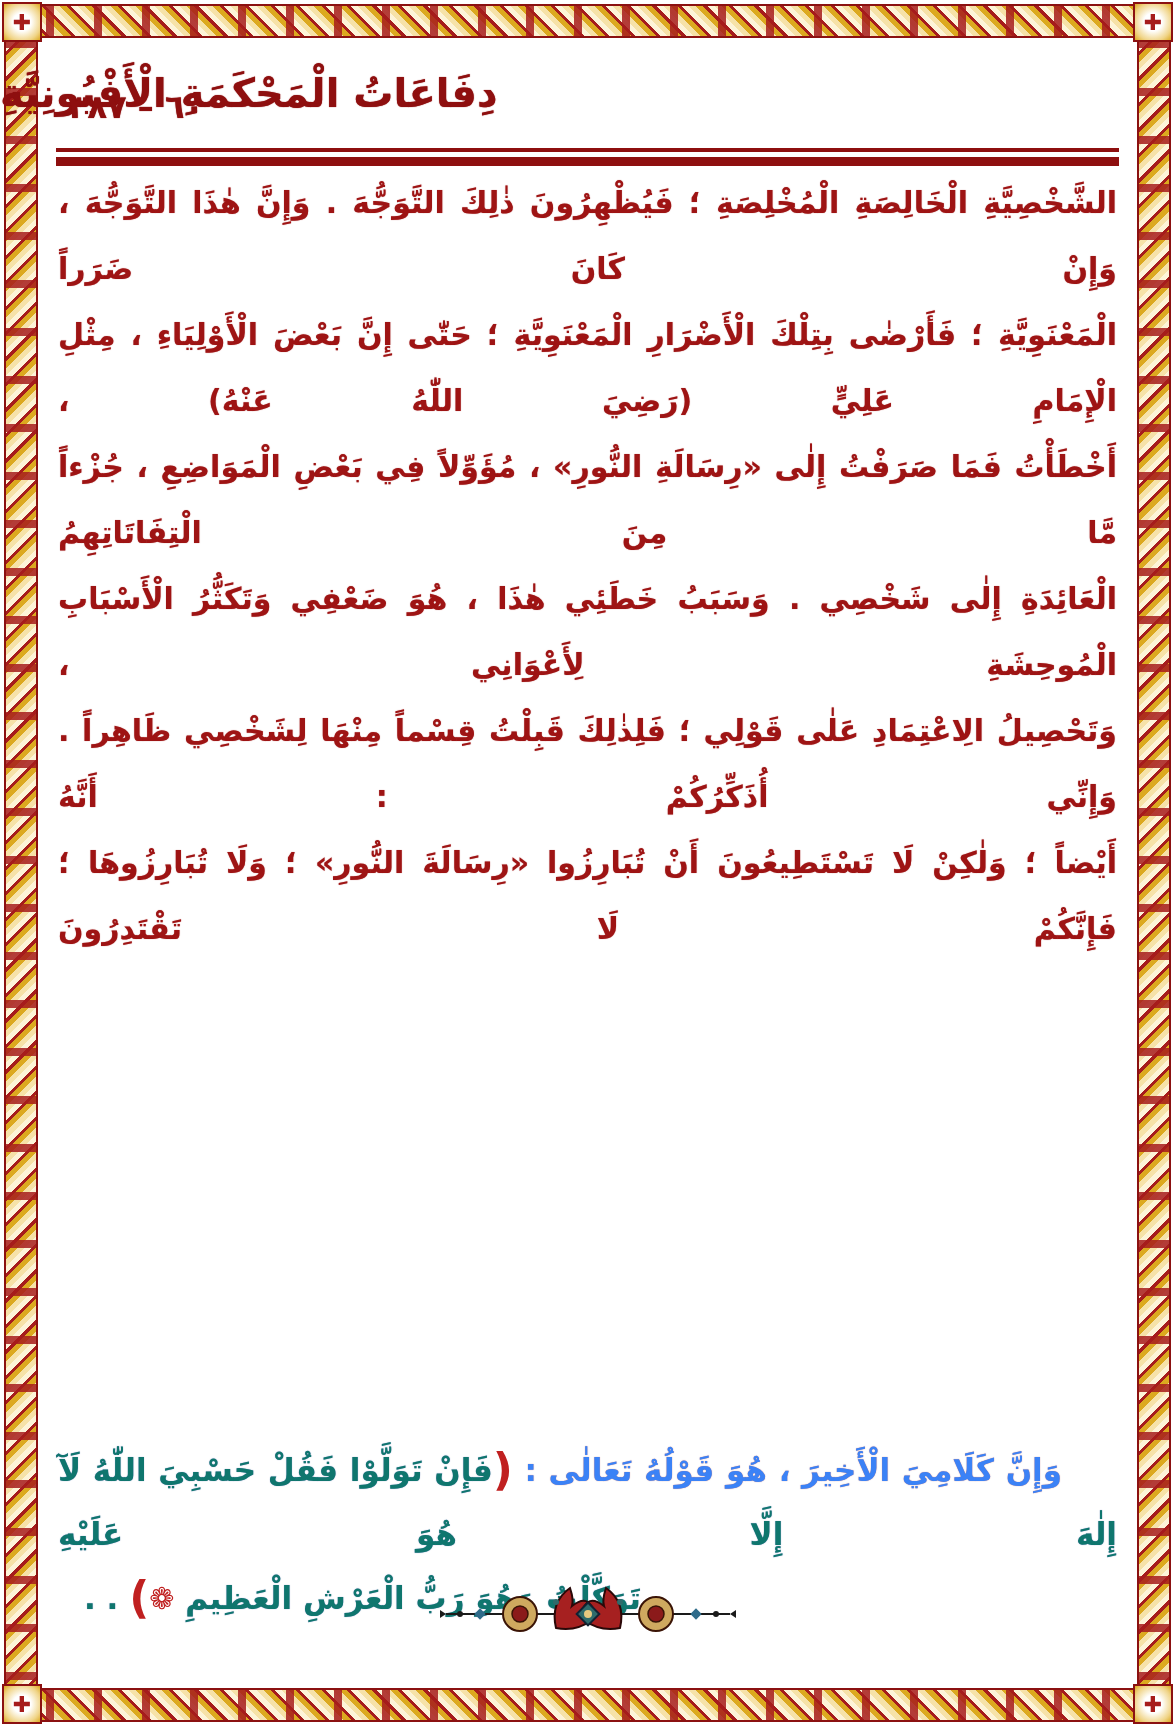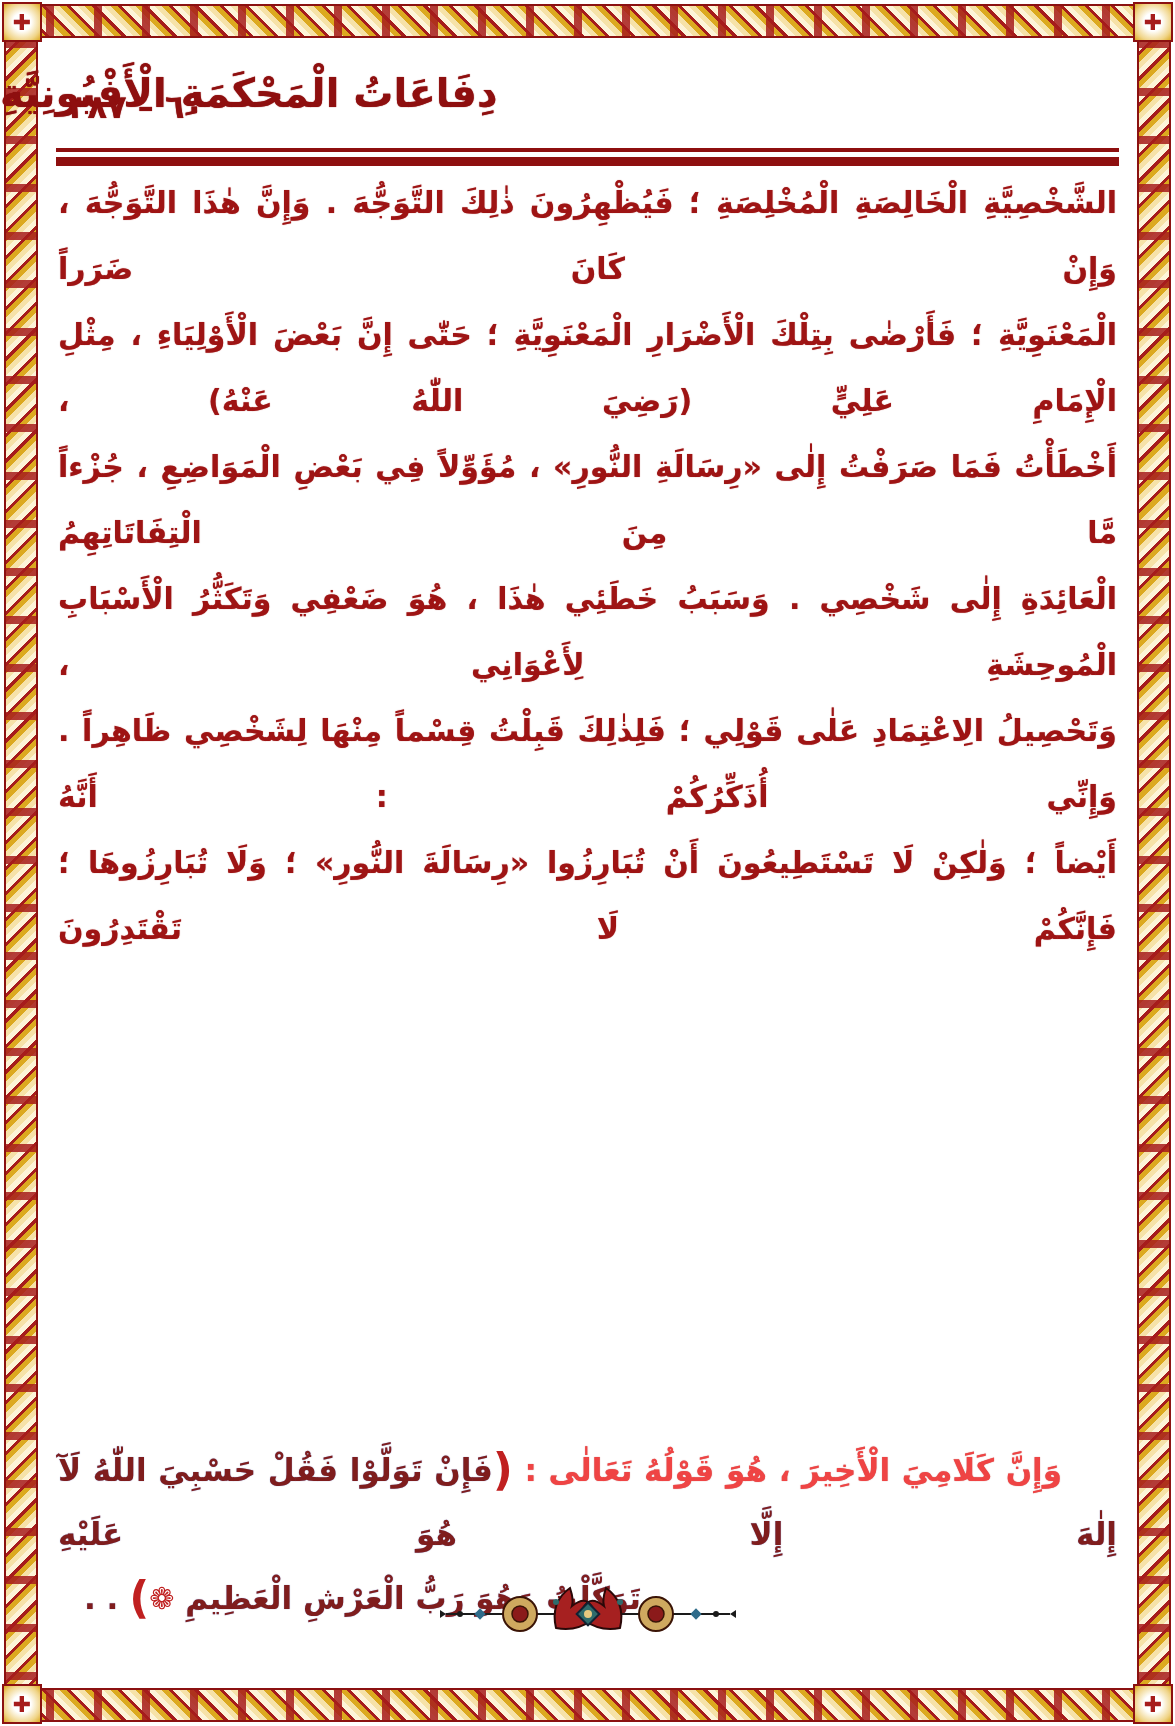--- a/index.html
+++ b/index.html
@@ -59,22 +59,22 @@
   }
 
   
   .quote{
     position:absolute;top:1438px;left:58px;right:58px;z-index:3;
     direction:rtl;font-weight:bold;font-size:31px;
   }
   .qline{line-height:64px;}
   .qline.q1{text-align:justify;text-align-last:justify;text-indent:55px;}
   .qline.q2{text-align:left;padding-left:26px;}
-  .q-red{color:#ef4444;text-shadow:0 0 1px rgba(160,18,18,.6);margin-top:40px;}
-  .q-blue{color:#7f1d1d;text-shadow:0 0 1px rgba(47,63,163,.6);}
+  .q-red{color:#3b82f6;text-shadow:0 0 1px rgba(160,18,18,.6);margin-top:40px;}
+  .q-blue{color:#0f766e;text-shadow:0 0 1px rgba(47,63,163,.6);}
   .q-bracket{color:#c02020;font-size:44px;vertical-align:-4px;font-weight:bold;}
   .q-rosette{color:#c02020;font-size:30px;}
 
   
   .ornament{
     position:absolute;top:1580px;left:50%;transform:translateX(-50%);
     z-index:3;
   }
 </style>
 </head>

